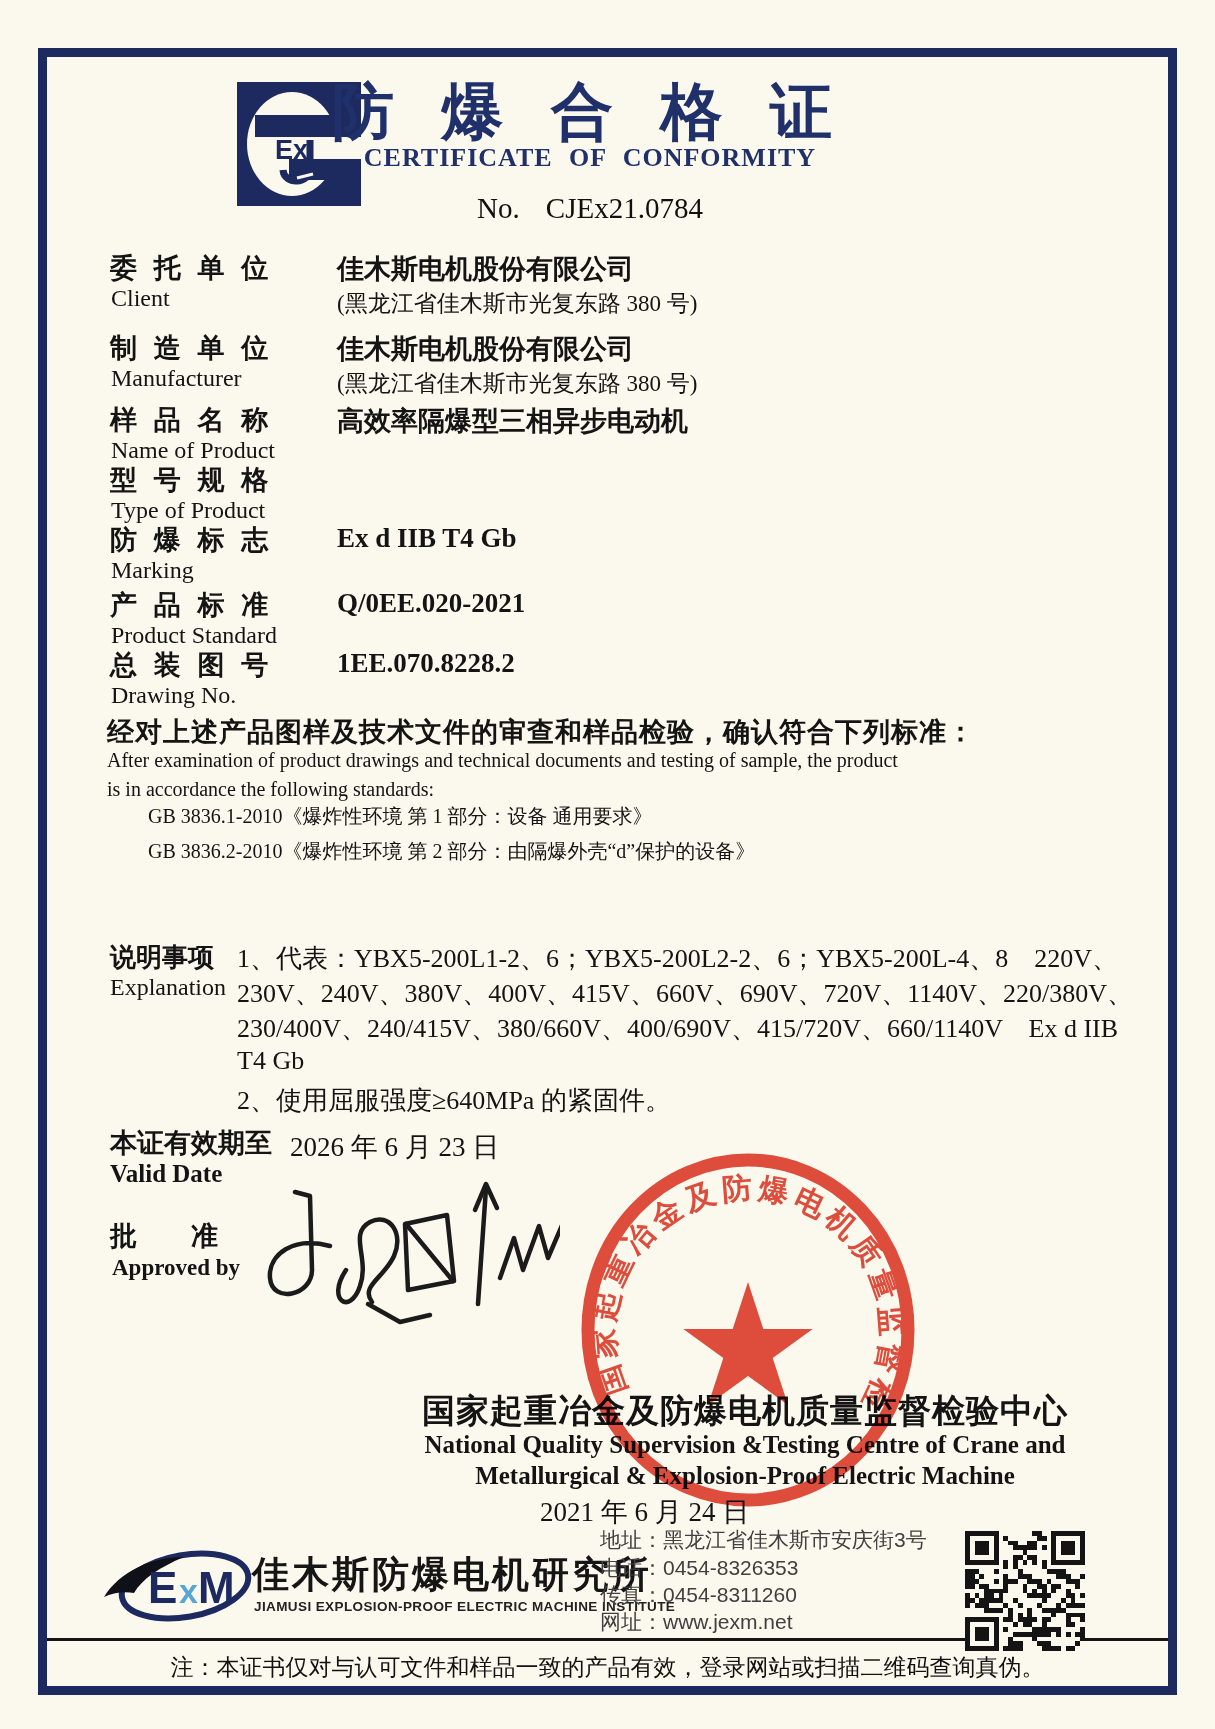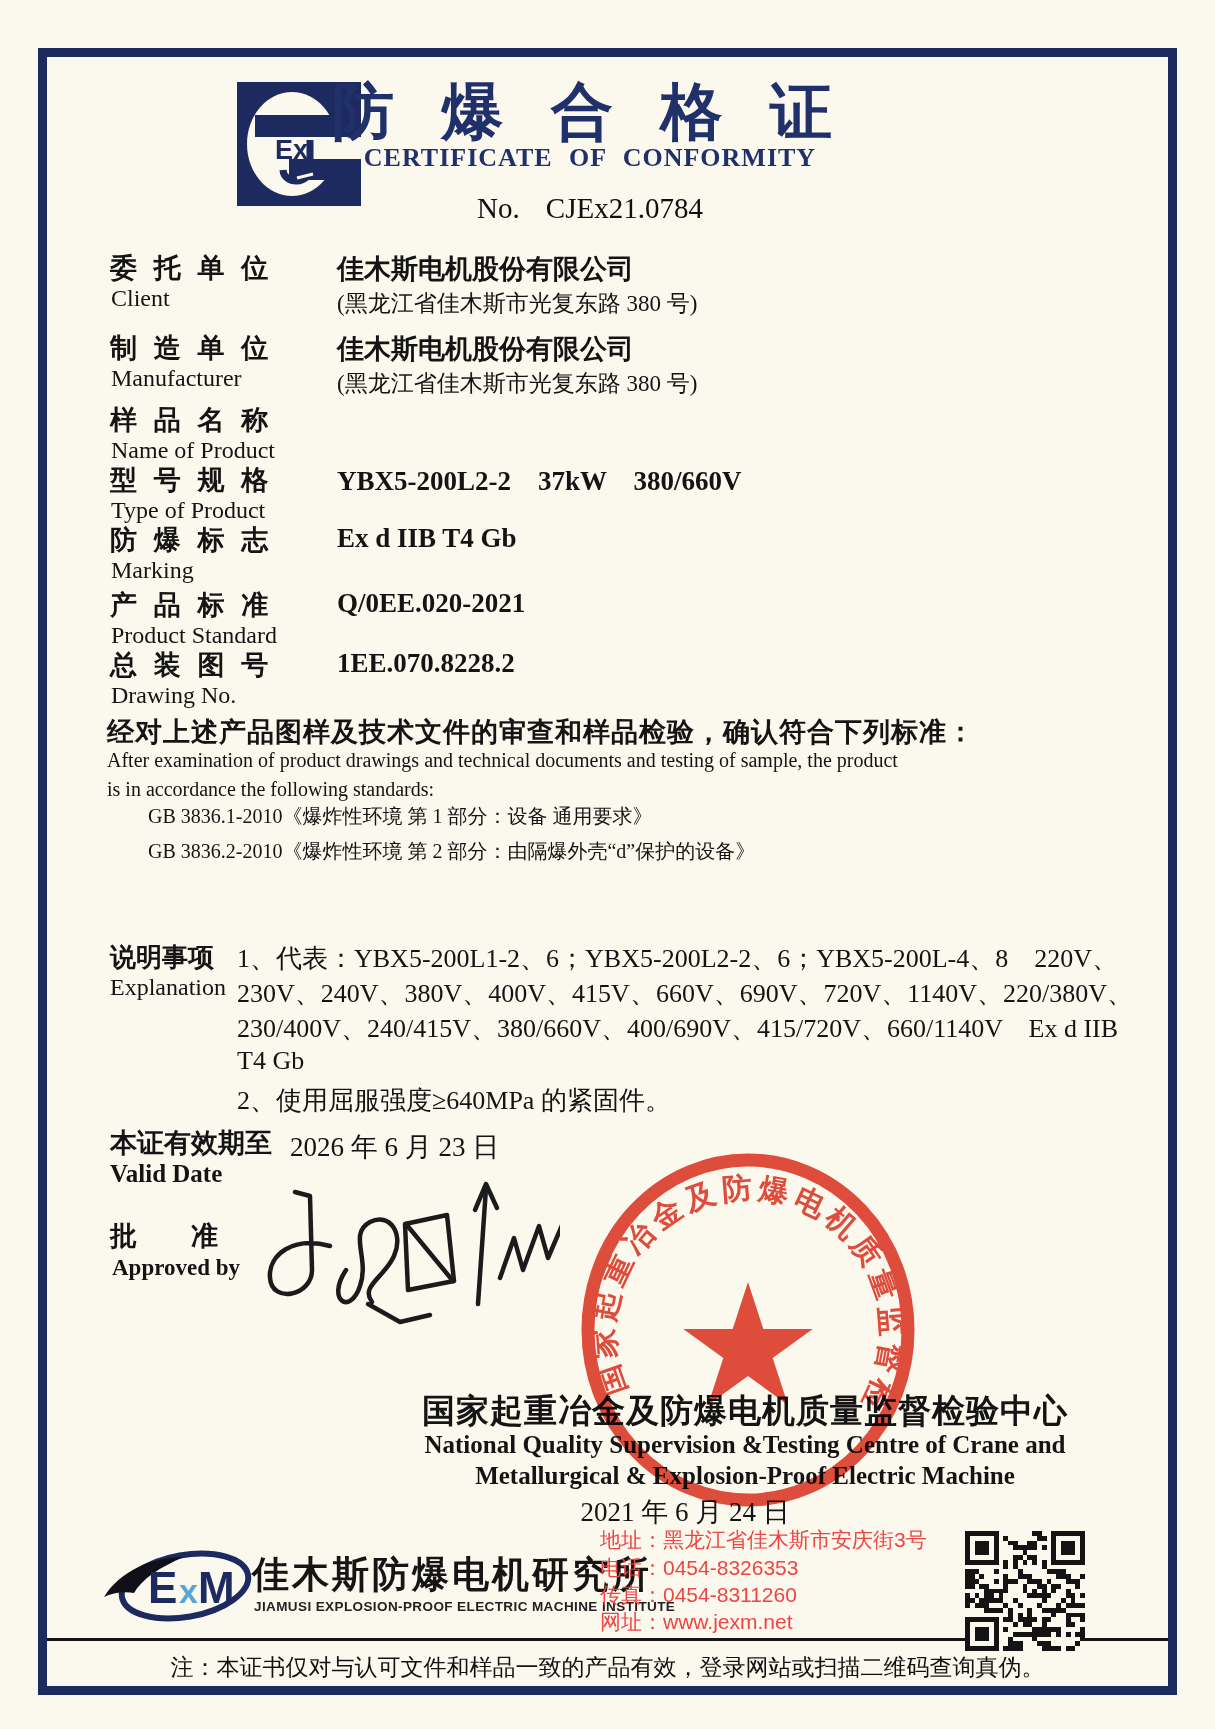--- a/index.html
+++ b/index.html
@@ -37,25 +37,25 @@
   .stmt-en{left:107px;font-size:20px;}
   .std-line{left:148px;font-size:20px;}
 
   .expl-line{left:237px;font-size:26px;}
 
   .lab-cn{font-size:27px;font-weight:bold;}
   .lab-en{font-size:24px;}
 
   .org-cn{left:395px;top:1389px;width:700px;text-align:center;font-size:33px;font-weight:bold;letter-spacing:1px;}
   .org-en{left:420px;width:650px;text-align:center;font-size:25px;font-weight:bold;}
-  .org-date{left:540px;top:1494px;width:290px;text-align:center;font-size:27px;}
+  .org-date{left:540px;top:1494px;width:290px;text-align:left;font-size:27px;}
 
   .inst-cn{left:252px;top:1550px;font-size:37px;font-weight:bold;letter-spacing:3px;color:#151515;}
   .inst-en{left:254px;top:1599px;font-size:13.5px;font-weight:bold;letter-spacing:0.4px;color:#222;}
-  .contact-row{left:600px;font-size:21px;color:#ef4444;}
+  .contact-row{left:600px;font-size:21px;color:#404040;}
   .contact-row .cl{display:inline-block;min-width:58px;}
   .divider{left:47px;top:1638px;width:1121px;height:3px;background:#151515;}
   .note{left:47px;top:1652px;width:1121px;text-align:center;font-size:23px;color:#111;}
   .qr-box{left:965px;top:1531px;width:120px;height:120px;background:#fbf8ed;z-index:5;}
   .stamp{left:576px;top:1148px;mix-blend-mode:multiply;opacity:.9;z-index:4;}
   .sig{left:250px;top:1172px;z-index:3;}
 </style>
 </head>
 <body>
 
@@ -88,25 +88,25 @@
 </div>
 <div class="abs frow" style="top:330px;">
   <span class="fl-cn">制 造 单 位</span>
   <span class="fl-en">Manufacturer</span>
   <span class="fl-val">佳木斯电机股份有限公司</span>
   <span class="fl-sub">(黑龙江省佳木斯市光复东路 380 号)</span>
 </div>
 <div class="abs frow" style="top:402px;">
   <span class="fl-cn">样 品 名 称</span>
   <span class="fl-en">Name of Product</span>
+  <span class="fl-val">高效率隔爆型三相异步电动机</span>
 </div>
 <div class="abs frow" style="top:462px;">
   <span class="fl-cn">型 号 规 格</span>
   <span class="fl-en">Type of Product</span>
-  <span class="fl-val">YBX5-200L2-2　37kW　380/660V</span>
 </div>
 <div class="abs frow" style="top:522px;">
   <span class="fl-cn">防 爆 标 志</span>
   <span class="fl-en">Marking</span>
   <span class="fl-val">Ex d IIB T4 Gb</span>
 </div>
 <div class="abs frow" style="top:587px;text-align:right;">
   <span class="fl-cn">产 品 标 准</span>
   <span class="fl-en">Product Standard</span>
   <span class="fl-val">Q/0EE.020-2021</span>

